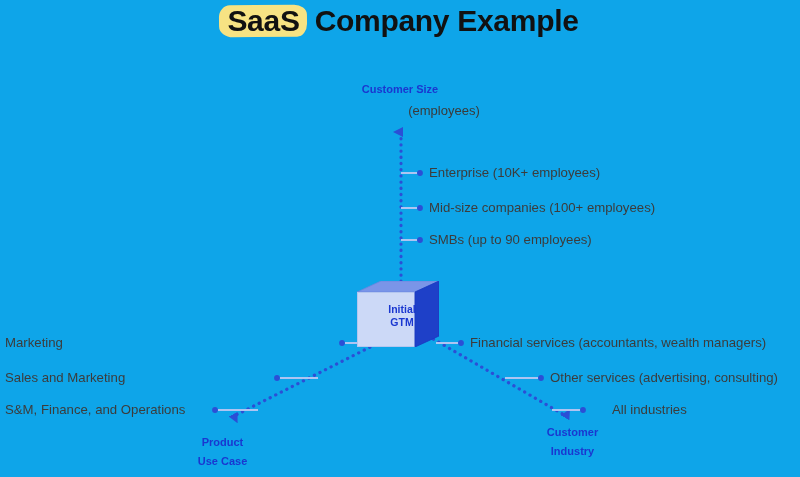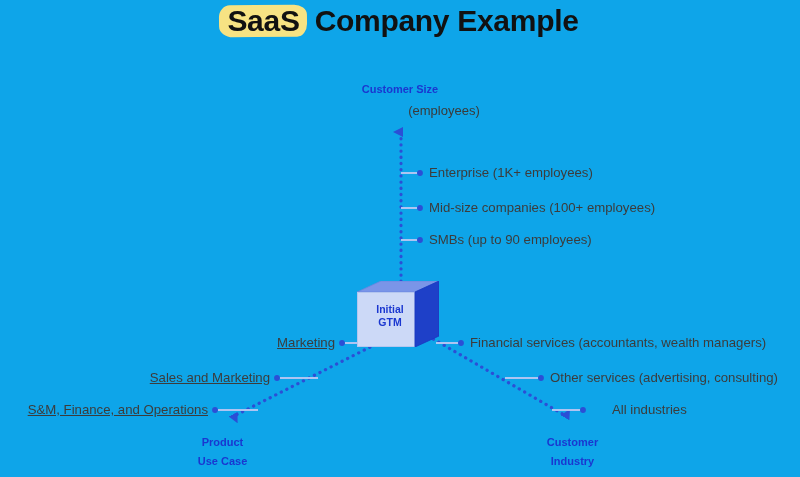--- a/index.html
+++ b/index.html
@@ -81,31 +81,31 @@
     font-size: 13px;
     color: #3a3a3a;
     white-space: nowrap;
     margin-left: 44px;
   }
 
   #vertical-axis-title { left: 0; top: 80px; width: 800px; text-align: center; }
   #vertical-axis-sub   { left: 0; top: 103px; width: 800px; text-align: center; }
 
   #left-axis-title  { left: 140px; top: 433px; width: 165px; text-align: center; }
-  #right-axis-title { left: 490px; top: 433px; width: 165px; text-align: center; }
+  #right-axis-title { left: 490px; top: 423px; width: 165px; text-align: center; }
 
   
   .tick {
     position: absolute;
     font-size: 13.2px;
     color: #3c3c3c;
     white-space: nowrap;
     line-height: 14px;
   }
-  .tick-left  { text-align: right;  transform: translateY(-50%); text-decoration: underline; }
+  .tick-left  {  transform: translateY(-50%); }
   .tick-right { text-align: left;   transform: translateY(-50%); }
 
   
   #cube {
     position: absolute;
     left: 357px;
     top: 281px;
     width: 82px;
     height: 66px;
   }
@@ -128,21 +128,21 @@
   }
   #cube-side {
     position: absolute;
     left: 0;
     top: 0;
     width: 82px;
     height: 66px;
   }
   #cube-label {
     position: absolute;
-    left: 4px;
+    left: 16px;
     top: 22px;
     width: 58px;
     text-align: center;
     font-size: 10.5px;
     font-weight: bold;
     color: #1a37d0;
     line-height: 12.5px;
     white-space: pre-line;
   }
 </style>
@@ -204,21 +204,21 @@
       <line x1="505" y1="378" x2="538" y2="378" stroke="#aec4f2" stroke-width="2"></line>
       <circle cx="541" cy="378" r="2.9" fill="#2b4fd6"></circle>
       <line x1="552" y1="410" x2="580" y2="410" stroke="#aec4f2" stroke-width="2"></line>
       <circle cx="583" cy="410" r="2.9" fill="#2b4fd6"></circle>
     </g>
   </svg>
 
   <div class="axis-title" id="vertical-axis-title">Customer Size</div>
   <div class="axis-sub" id="vertical-axis-sub">(employees)</div>
 
-  <div class="tick tick-right" style="left:429px; top:173px;">Enterprise (1K+ employees)</div>
+  <div class="tick tick-right" style="left:429px; top:173px;">Enterprise (10K+ employees)</div>
   <div class="tick tick-right" style="left:429px; top:208px;">Mid-size companies (100+ employees)</div>
   <div class="tick tick-right" style="left:429px; top:240px;">SMBs (up to 90 employees)</div>
 
   <div class="tick tick-left" style="left:5px; top:343px; width:330px;">Marketing</div>
   <div class="tick tick-left" style="left:5px; top:410px; width:203px;">S&amp;M, Finance, and Operations</div>
   <div class="tick tick-left" style="left:5px; top:378px; width:265px;">Sales and Marketing</div>
 
   <div class="tick tick-right" style="left:550px; top:378px;">Other services (advertising, consulting)</div>
   <div class="tick tick-right" style="left:470px; top:343px;">Financial services (accountants, wealth managers)</div>
   <div class="tick tick-right" style="left:612px; top:410px;">All industries</div>

